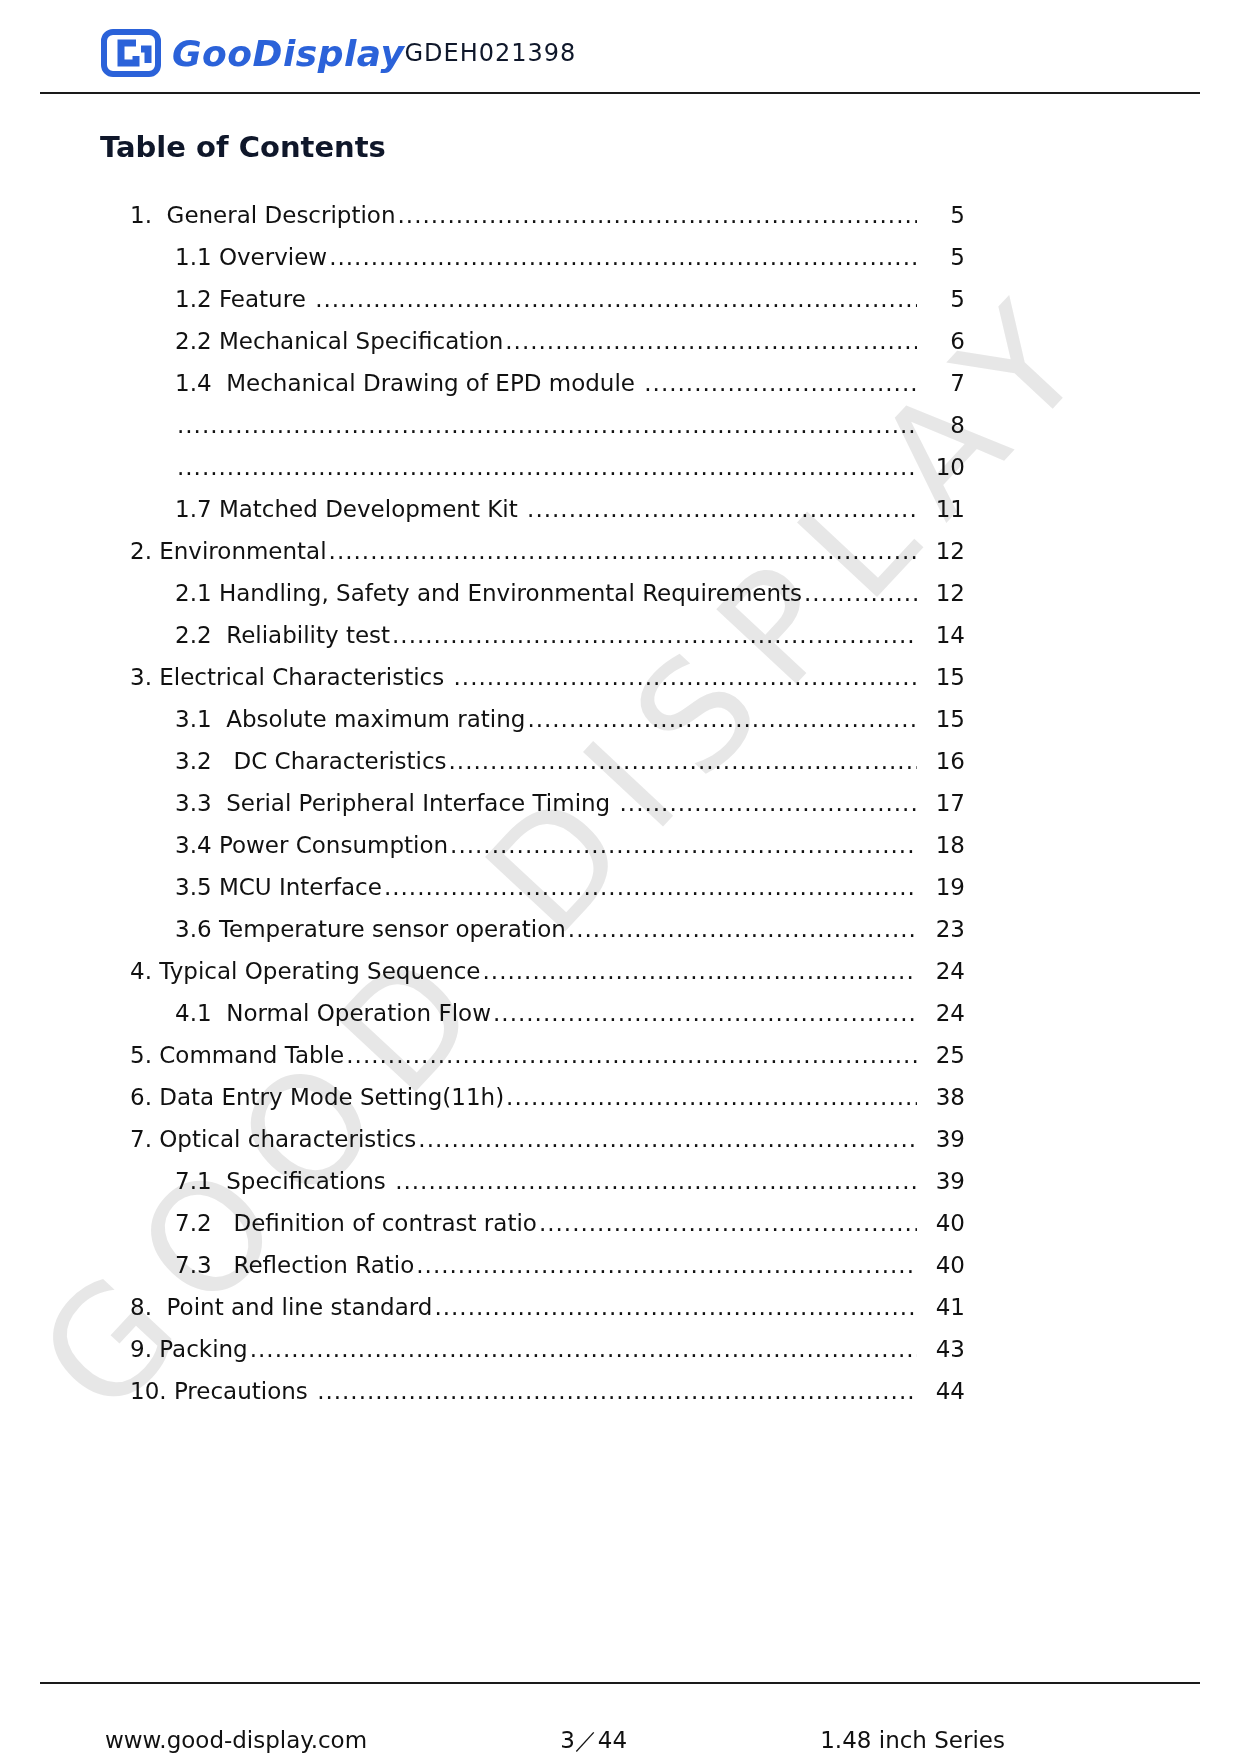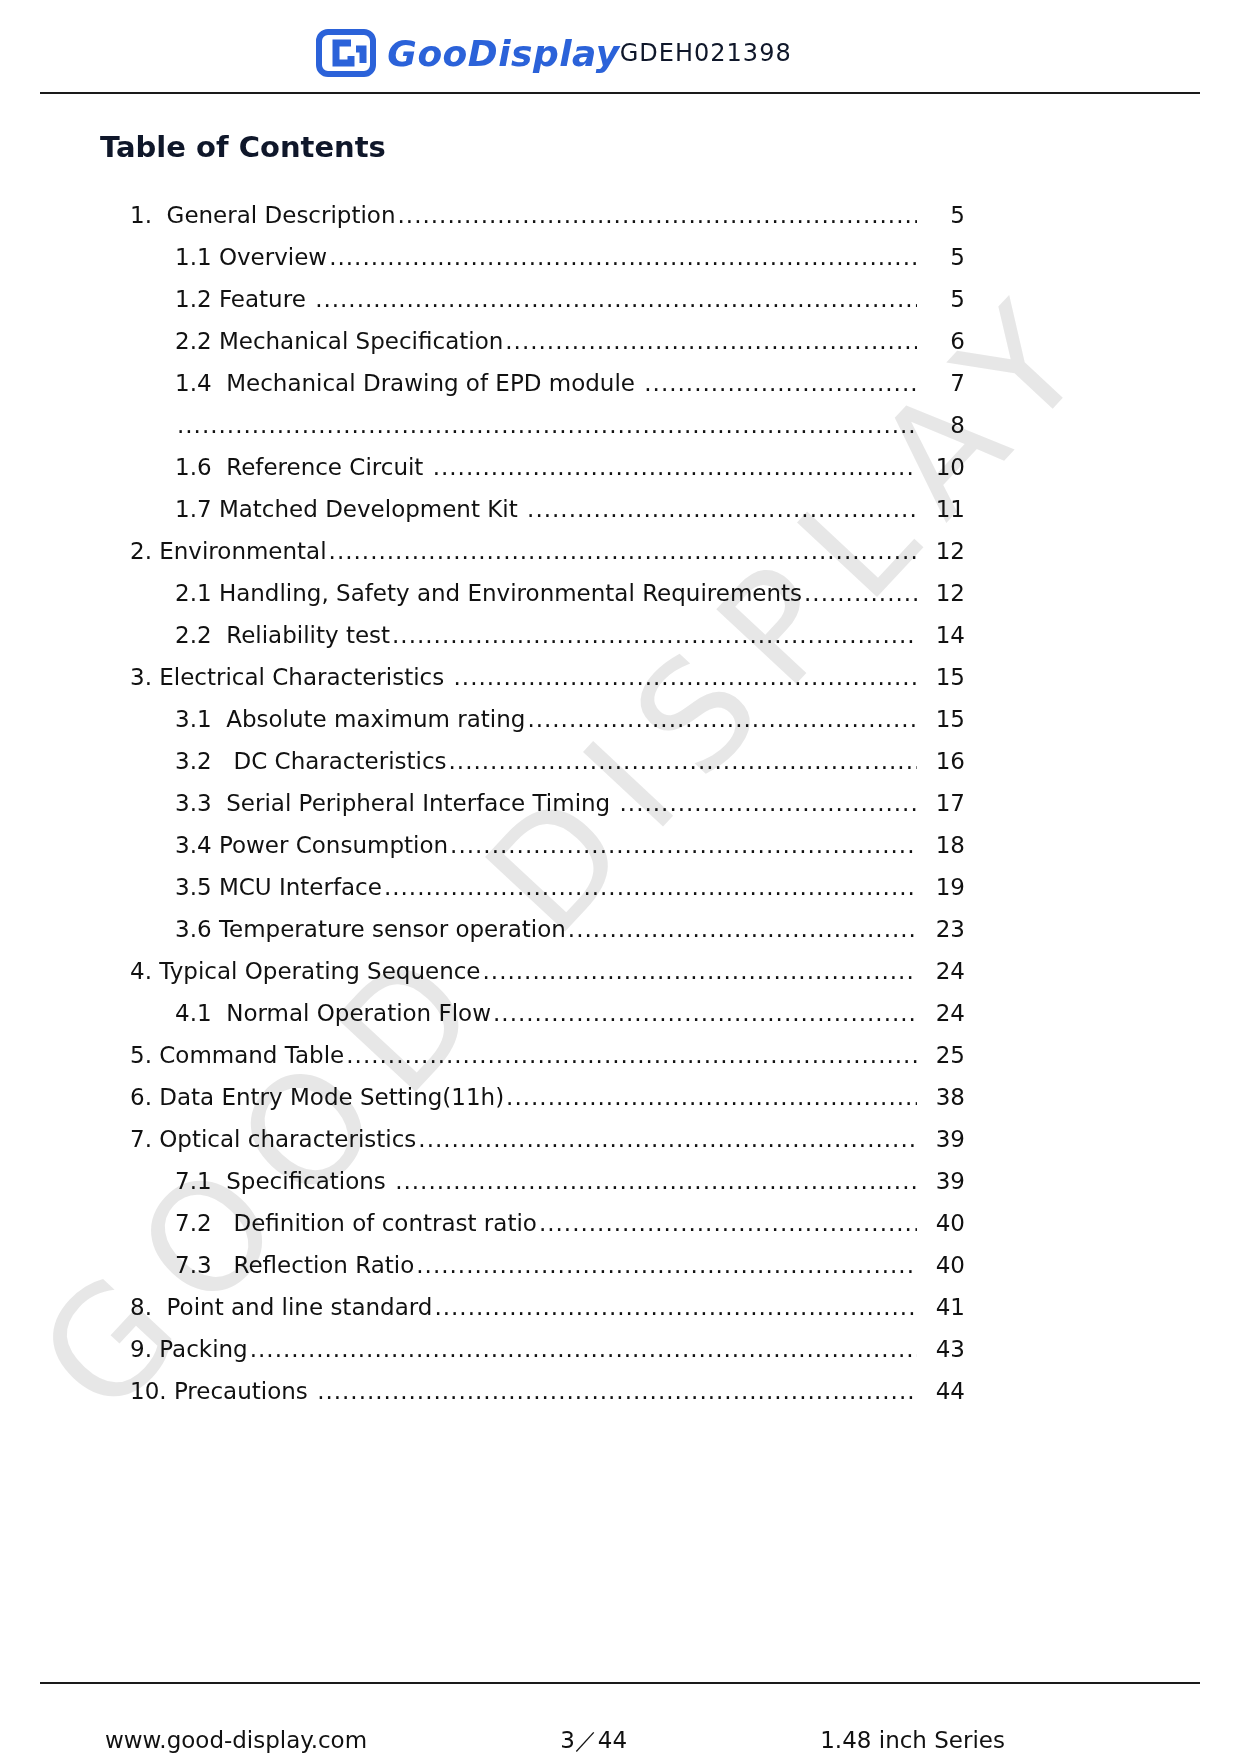--- a/index.html
+++ b/index.html
@@ -31,21 +31,21 @@
     color: rgba(120, 120, 120, 0.18);
     z-index: 0;
     pointer-events: none;
   }
   .content {
     position: relative;
     z-index: 1;
   }
   .header {
     display: flex;
-    justify-content: center;
+    justify-content: flex-start;
     align-items: center;
     margin: 26px 233px 0 100px;
     height: 54px;
   }
   .logo {
     display: flex;
     align-items: center;
     gap: 10px;
   }
   .logo-text {
@@ -177,21 +177,20 @@
     <span class="dots">........................................................................................................................................................................................................</span>
     <span class="toc-page">7</span>
   </div>
 
   <div class="toc-row level-2">
     <span class="dots">........................................................................................................................................................................................................</span>
     <span class="toc-page">8</span>
   </div>
 
   <div class="toc-row level-2">
-    <span class="toc-label">1.6  Reference Circuit </span>
     <span class="dots">........................................................................................................................................................................................................</span>
     <span class="toc-page">10</span>
   </div>
 
   <div class="toc-row level-2">
     <span class="toc-label">1.7 Matched Development Kit </span>
     <span class="dots">........................................................................................................................................................................................................</span>
     <span class="toc-page">11</span>
   </div>
 

